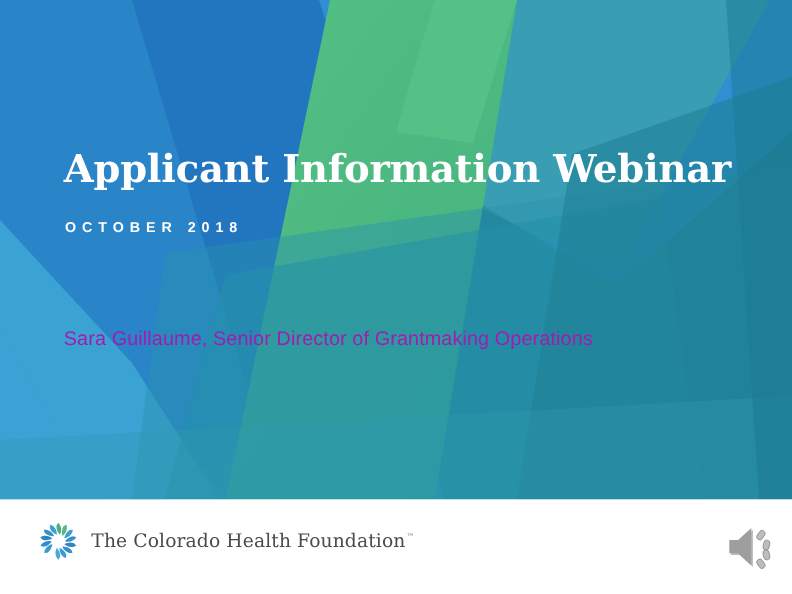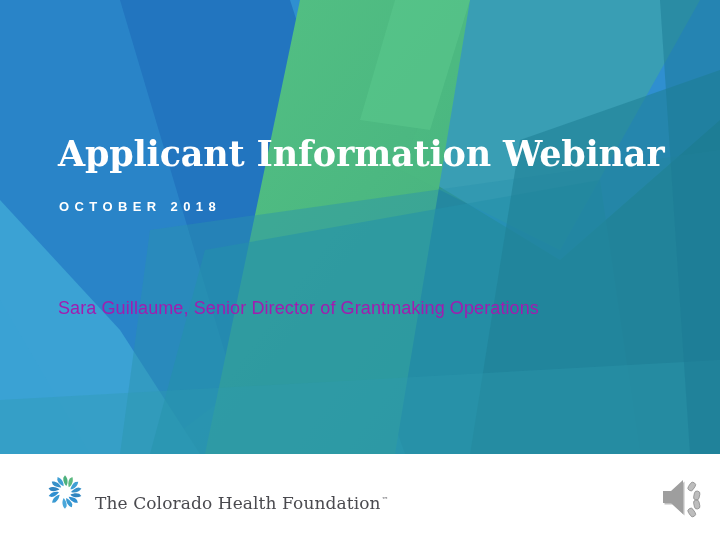--- a/index.html
+++ b/index.html
@@ -79,24 +79,24 @@
   .footer {
     position: absolute;
     left: 0;
     top: 454px;
     width: 720px;
     height: 86px;
     background: #ffffff;
   }
   .logo {
     position: absolute;
-    left: 44px;
+    left: 32px;
     top: 471px;
     display: flex;
-    align-items: flex-end;
+    align-items: center;
     gap: 9px;
   }
   .logo-mark {
     width: 42px;
     height: 42px;
     display: block;
   }
   .logo-wordmark {
     position: relative;
     color: #4a4a4f;

